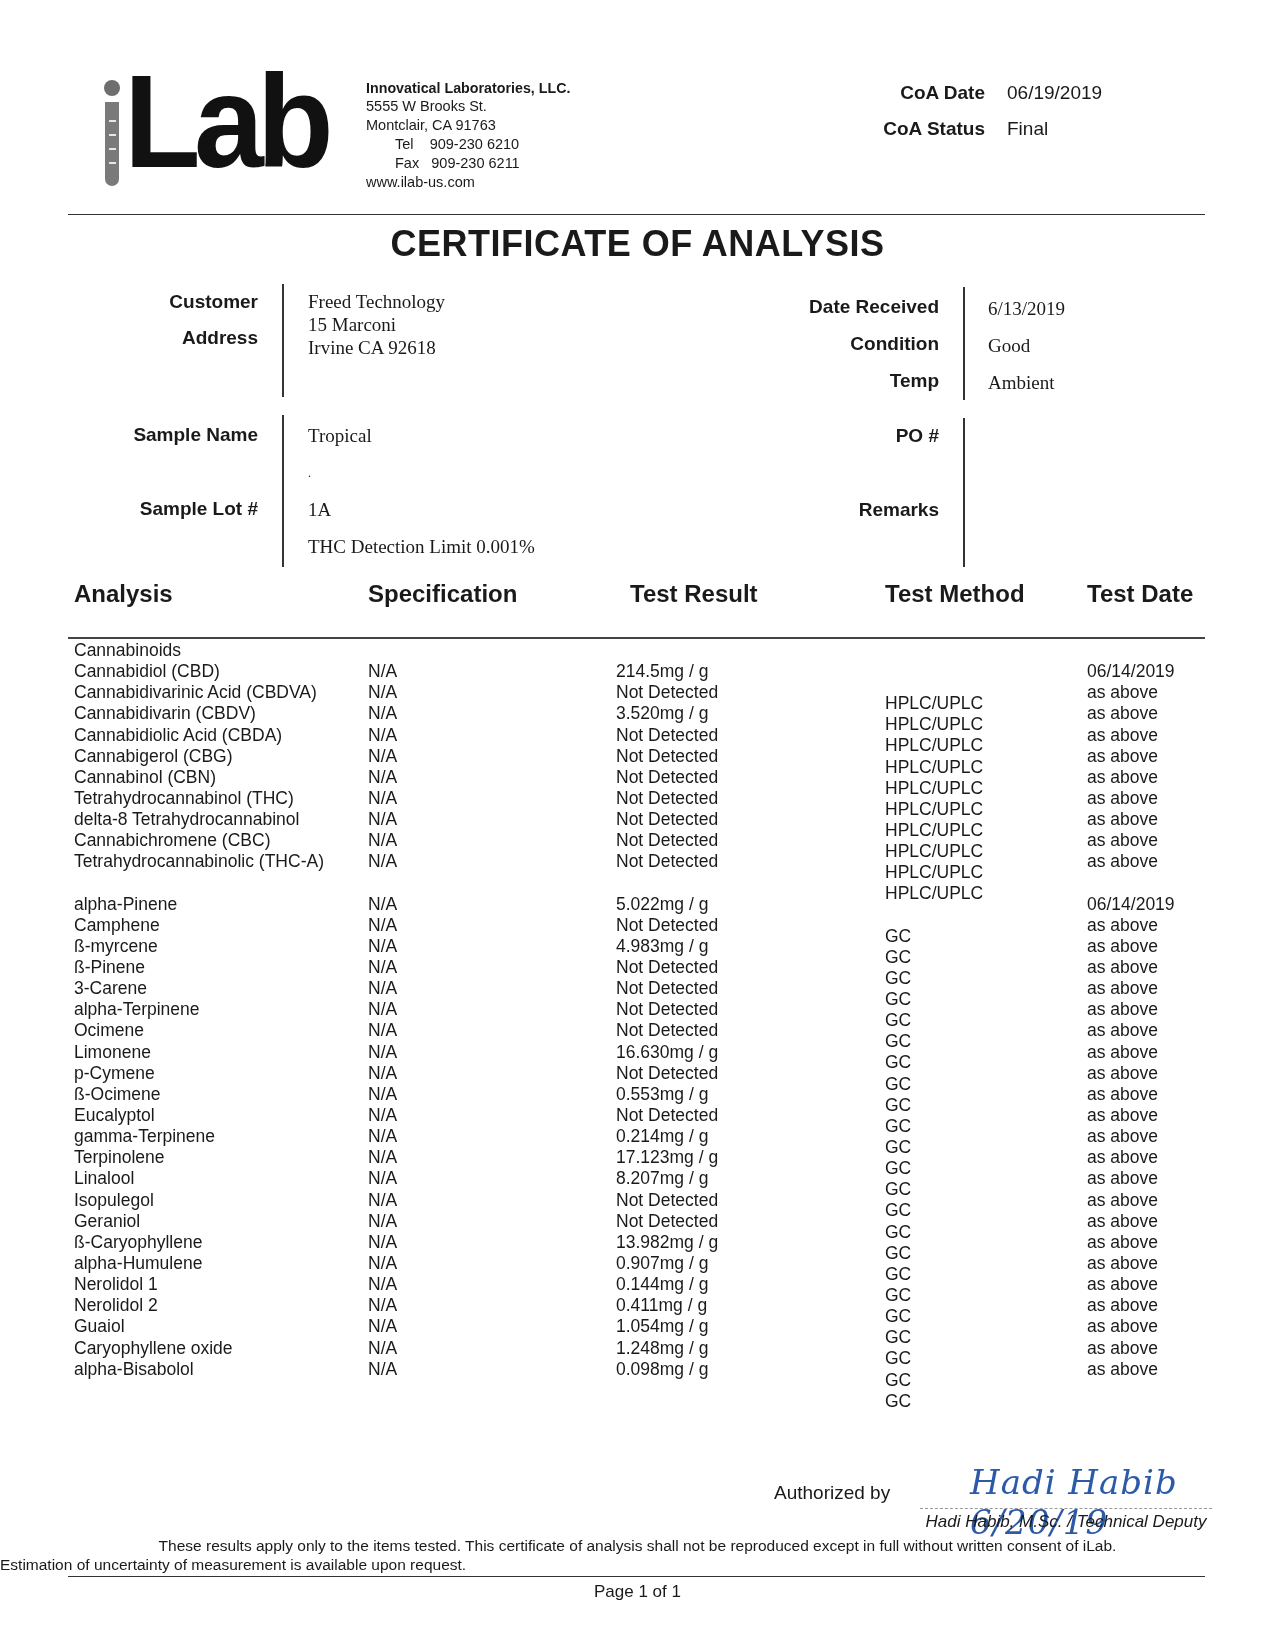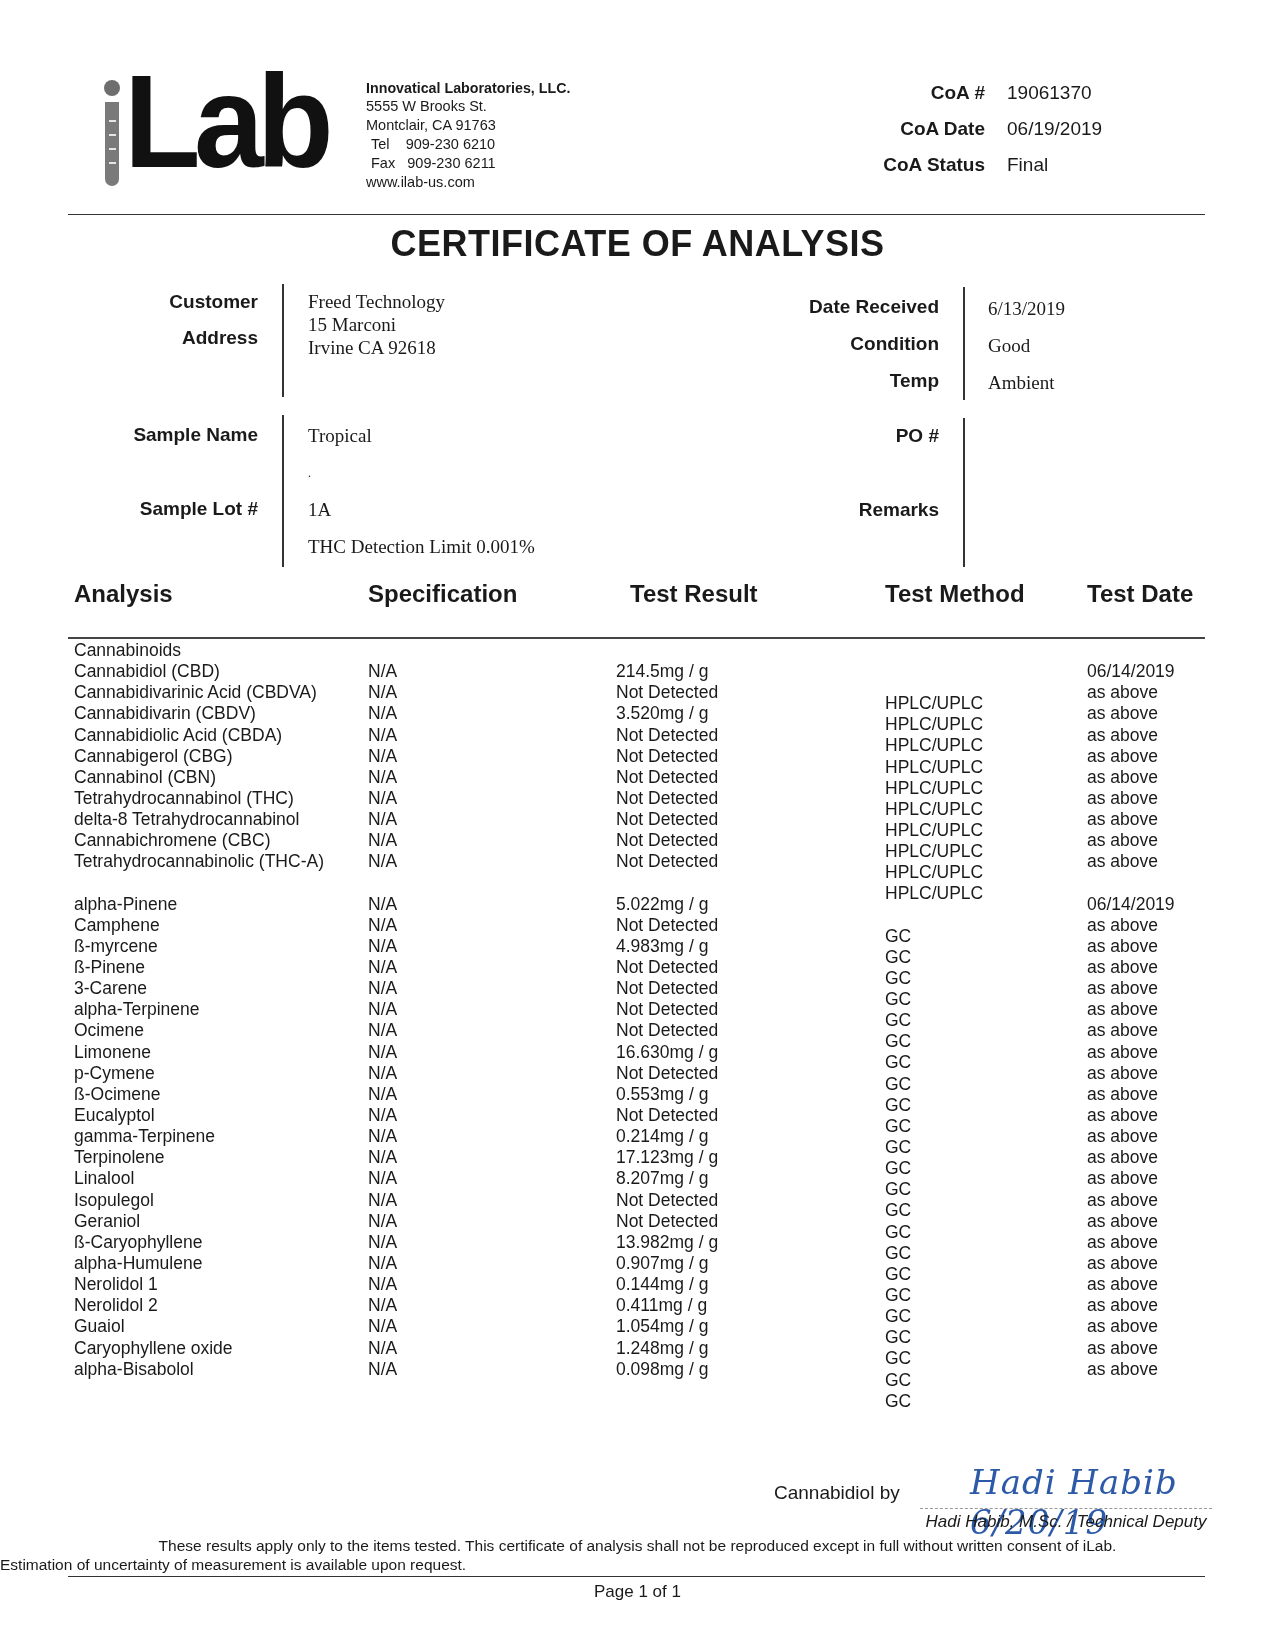--- a/index.html
+++ b/index.html
@@ -10,21 +10,21 @@
   
   .logo { left: 102px; top: 78px; width: 210px; height: 112px; }
   .logo .dot { position: absolute; left: 2px; top: 2px; width: 16px; height: 16px; border-radius: 50%; background: #6e6e6e; }
   .logo .tube { position: absolute; left: 3px; top: 24px; width: 14px; height: 84px; border-radius: 0 0 8px 8px; background: #7a7a7a; }
   .logo .tube i { position: absolute; left: 4px; width: 7px; height: 2px; background: #e6e6e6; }
   .logo .word { position: absolute; left: 22px; top: -22px; font-family: "Liberation Sans", sans-serif; font-weight: bold;
                 font-size: 132px; letter-spacing: -7px; color: #111; transform: scaleX(0.95); transform-origin: left top; line-height: 1; }
 
   .company { left: 366px; top: 78px; font-size: 14.5px; line-height: 19px; }
   .company .name { font-weight: bold; font-size: 15.5px; transform: scaleX(0.92); transform-origin: left; display: block; }
-  .company .ind { padding-left: 5px; display: block; }
+  .company .ind { padding-left: 5px; display: block; margin-left: 24px; }
 
   .coa { left: 830px; top: 82px; width: 330px; }
   .coa .row { display: flex; height: 36px; align-items: baseline; }
   .coa .lbl { width: 155px; text-align: right; font-weight: bold; font-size: 19px; }
   .coa .val { padding-left: 22px; font-size: 19px; }
 
   .rule { left: 68px; width: 1137px; height: 1px; background: #333; }
 
   .title { left: 0; width: 1275px; top: 223px; text-align: center; font-size: 36px; font-weight: bold; letter-spacing: 0.5px; }
 
@@ -67,24 +67,20 @@
   <span class="name">Innovatical Laboratories, LLC.</span>
   <span style="display:block">5555 W Brooks St.</span>
   <span style="display:block">Montclair, CA 91763</span>
   <span class="ind" style="white-space:pre">Tel    909-230 6210</span>
   <span class="ind" style="white-space:pre">Fax   909-230 6211</span>
   <span style="display:block">www.ilab-us.com</span>
 </div>
 
 <div class="abs coa">
   <div class="row">
-      <span class="lbl">CoA #</span>
-      <span class="val">19061370</span>
-    </div>
-  <div class="row">
       <span class="lbl">CoA Date</span>
       <span class="val">06/19/2019</span>
     </div>
   <div class="row">
       <span class="lbl">CoA Status</span>
       <span class="val">Final</span>
     </div>
 </div>
 
 <div class="abs rule" style="top:214px"></div>
@@ -360,21 +356,21 @@
     </div>
     <div class="trow">
       <span class="c1">alpha-Bisabolol</span>
       <span class="c2">N/A</span>
       <span class="c3">0.098mg / g</span>
       <span class="c4">GC</span>
       <span class="c5">as above</span>
     </div>
   </div>
 
-<div class="abs auth">Cannabidiol by</div>
+<div class="abs auth">Authorized by</div>
 <div class="abs sig">Hadi Habib  6/20/19</div>
 <div class="abs sigline"></div>
 <div class="abs signer">Hadi Habib, M.Sc. / Technical Deputy</div>
 
 <div class="abs foot1">These results apply only to the items tested. This certificate of analysis shall not be reproduced except in full without written consent of iLab.</div>
 <div class="abs foot2">Estimation of uncertainty of measurement is available upon request.</div>
 <div class="abs rule" style="top:1576px"></div>
 <div class="abs page">Page 1 of 1</div>
 
 </body></html>

